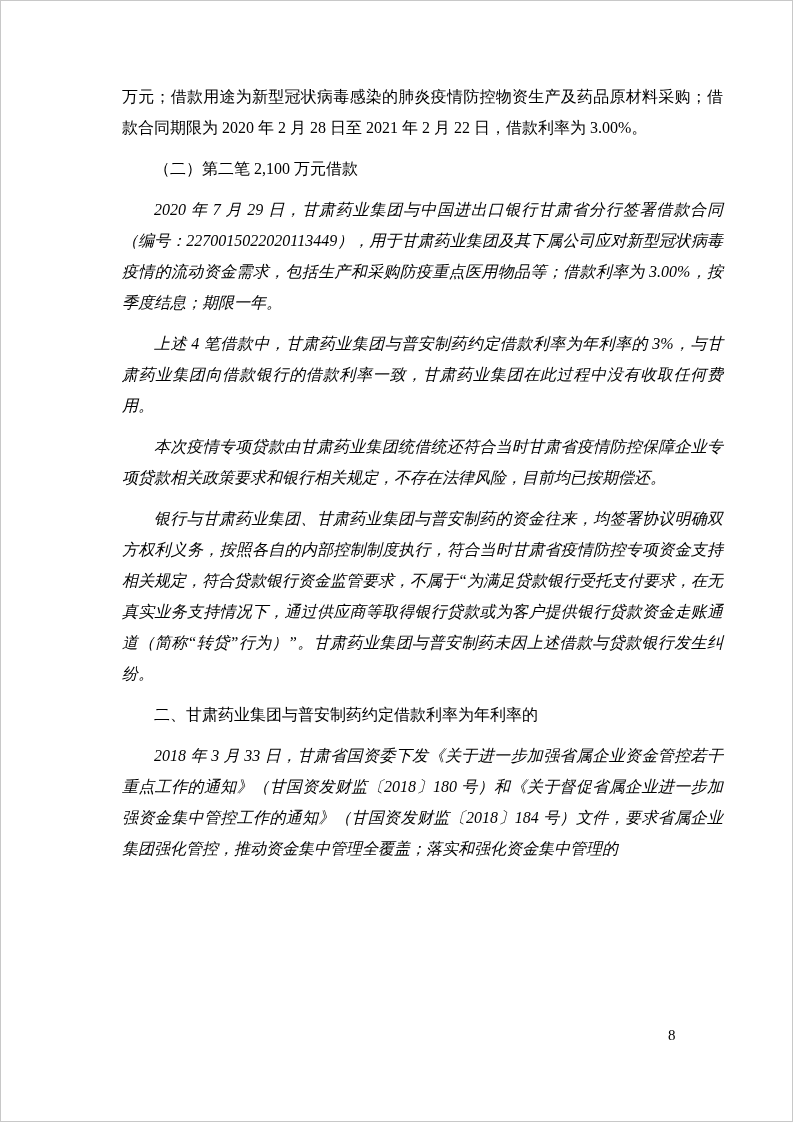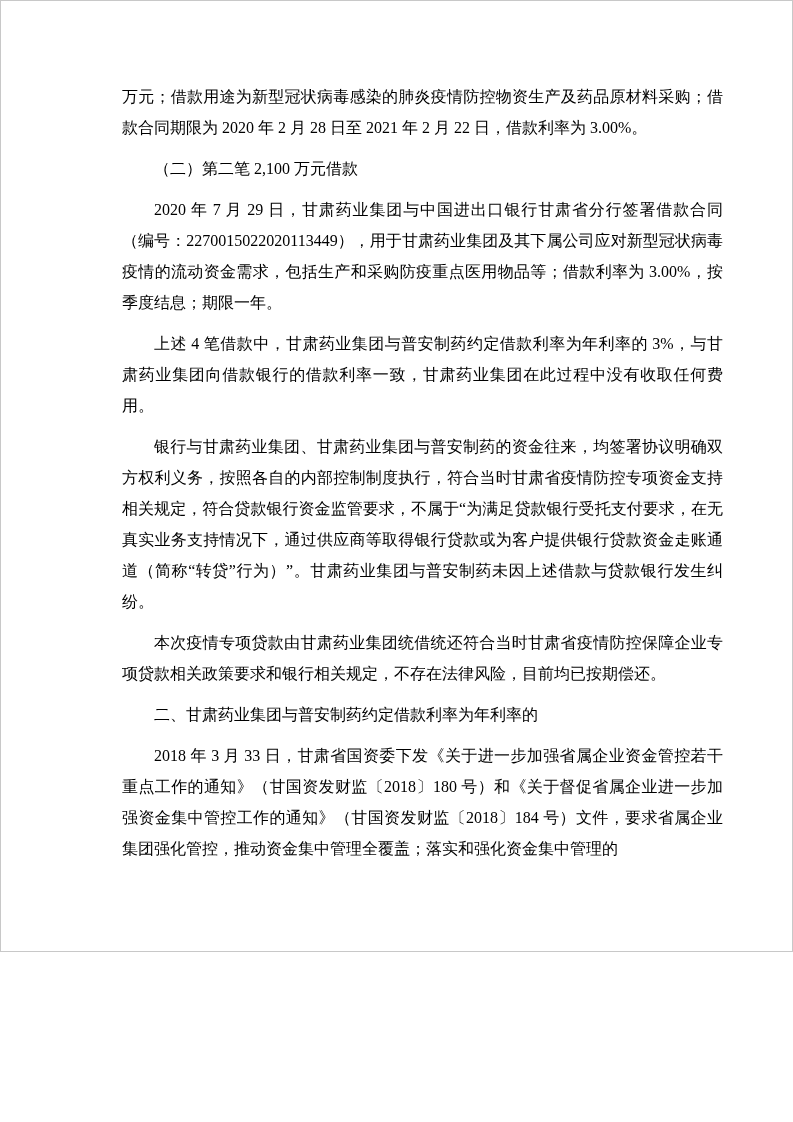--- a/index.html
+++ b/index.html
@@ -3,39 +3,40 @@
 <meta charset="utf-8">
 <style>
   html, body {
     margin: 0;
     padding: 0;
     background: #ffffff;
   }
   .page {
     position: relative;
     width: 793px;
-    height: 952px;
+    height: 1122px;
     box-sizing: border-box;
     background: #ffffff;
     border: 1px solid #c8c8c8;
     padding: 80px 69px 0 121px;
     font-family: "Liberation Serif", "DejaVu Serif", serif;
     color: #000000;
     overflow: hidden;
   }
   .block {
     margin: 0 0 10px 0;
     font-size: 16px;
     line-height: 31px;
     text-align: justify;
     text-justify: inter-ideograph;
     word-break: break-all;
   }
   .para {
     text-indent: 2em;
+    font-style: italic;
   }
   .para-noindent {
     text-indent: 0;
   }
   .heading {
     font-weight: normal;
     text-indent: 2em;
     margin-top: 4px;
   }
   .page-number {
@@ -53,23 +54,23 @@
 
   <p class="block para-noindent">万元；借款用途为新型冠状病毒感染的肺炎疫情防控物资生产及药品原材料采购；借款合同期限为 2020 年 2 月 28 日至 2021 年 2 月 22 日，借款利率为 3.00%。</p>
 
   <p class="block heading">（二）第二笔 2,100 万元借款</p>
 
   <p class="block para">2020 年 7 月 29 日，甘肃药业集团与中国进出口银行甘肃省分行签署借款合同（编号：2270015022020113449），用于甘肃药业集团及其下属公司应对新型冠状病毒疫情的流动资金需求，包括生产和采购防疫重点医用物品等；借款利率为 3.00%，按季度结息；期限一年。</p>
 
 
   <p class="block para">上述 4 笔借款中，甘肃药业集团与普安制药约定借款利率为年利率的 3%，与甘肃药业集团向借款银行的借款利率一致，甘肃药业集团在此过程中没有收取任何费用。</p>
 
+  <p class="block para">本次疫情专项贷款由甘肃药业集团统借统还符合当时甘肃省疫情防控保障企业专项贷款相关政策要求和银行相关规定，不存在法律风险，目前均已按期偿还。</p>
+
   <p class="block para">银行与甘肃药业集团、甘肃药业集团与普安制药的资金往来，均签署协议明确双方权利义务，按照各自的内部控制制度执行，符合当时甘肃省疫情防控专项资金支持相关规定，符合贷款银行资金监管要求，不属于“为满足贷款银行受托支付要求，在无真实业务支持情况下，通过供应商等取得银行贷款或为客户提供银行贷款资金走账通道（简称“转贷”行为）”。甘肃药业集团与普安制药未因上述借款与贷款银行发生纠纷。</p>
-
-  <p class="block para">本次疫情专项贷款由甘肃药业集团统借统还符合当时甘肃省疫情防控保障企业专项贷款相关政策要求和银行相关规定，不存在法律风险，目前均已按期偿还。</p>
 
   <p class="block heading">二、甘肃药业集团与普安制药约定借款利率为年利率的</p>
 
   <p class="block para">2018 年 3 月 33 日，甘肃省国资委下发《关于进一步加强省属企业资金管控若干重点工作的通知》（甘国资发财监〔2018〕180 号）和《关于督促省属企业进一步加强资金集中管控工作的通知》（甘国资发财监〔2018〕184 号）文件，要求省属企业集团强化管控，推动资金集中管理全覆盖；落实和强化资金集中管理的</p>
 
   <div class="page-number">8</div>
 
 </div>
 
 </body></html>

